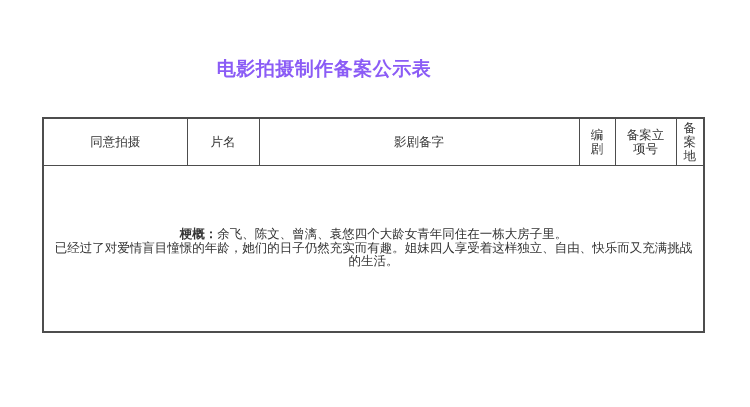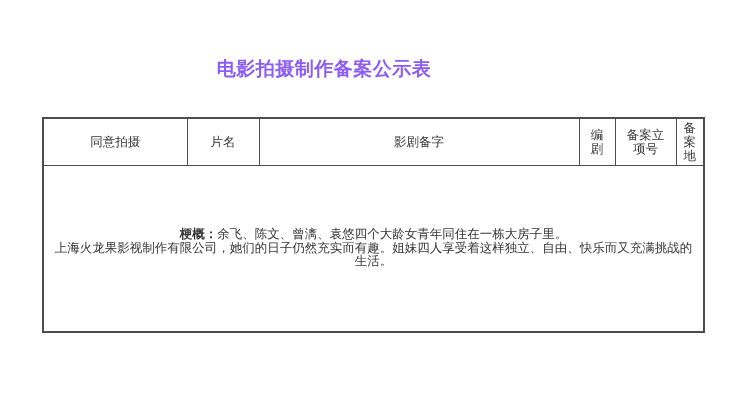--- a/index.html
+++ b/index.html
@@ -84,19 +84,19 @@
         <td>同意拍摄</td>
         <td>片名</td>
         <td>影剧备字</td>
         <td class="cell-narrow">编剧</td>
         <td>备案立项号</td>
         <td class="cell-vertical">备案地</td>
       </tr>
       <tr>
         <td class="synopsis-cell" colspan="6">
           <span class="bold">梗概：</span><span>余飞、陈文、曾漓、袁悠四个大龄女青年同住在一栋大房子里。</span><br>
-          <span>上海火龙果影视制作有限公司，她们的日子仍然充实而有趣。姐妹四人享受着这样独立、自由、快乐而又充满挑战的生活。</span>
+          <span>已经过了对爱情盲目憧憬的年龄，她们的日子仍然充实而有趣。姐妹四人享受着这样独立、自由、快乐而又充满挑战的生活。</span>
         </td>
       </tr>
     </tbody>
   </table>
 
 </div>
 
 </body></html>

